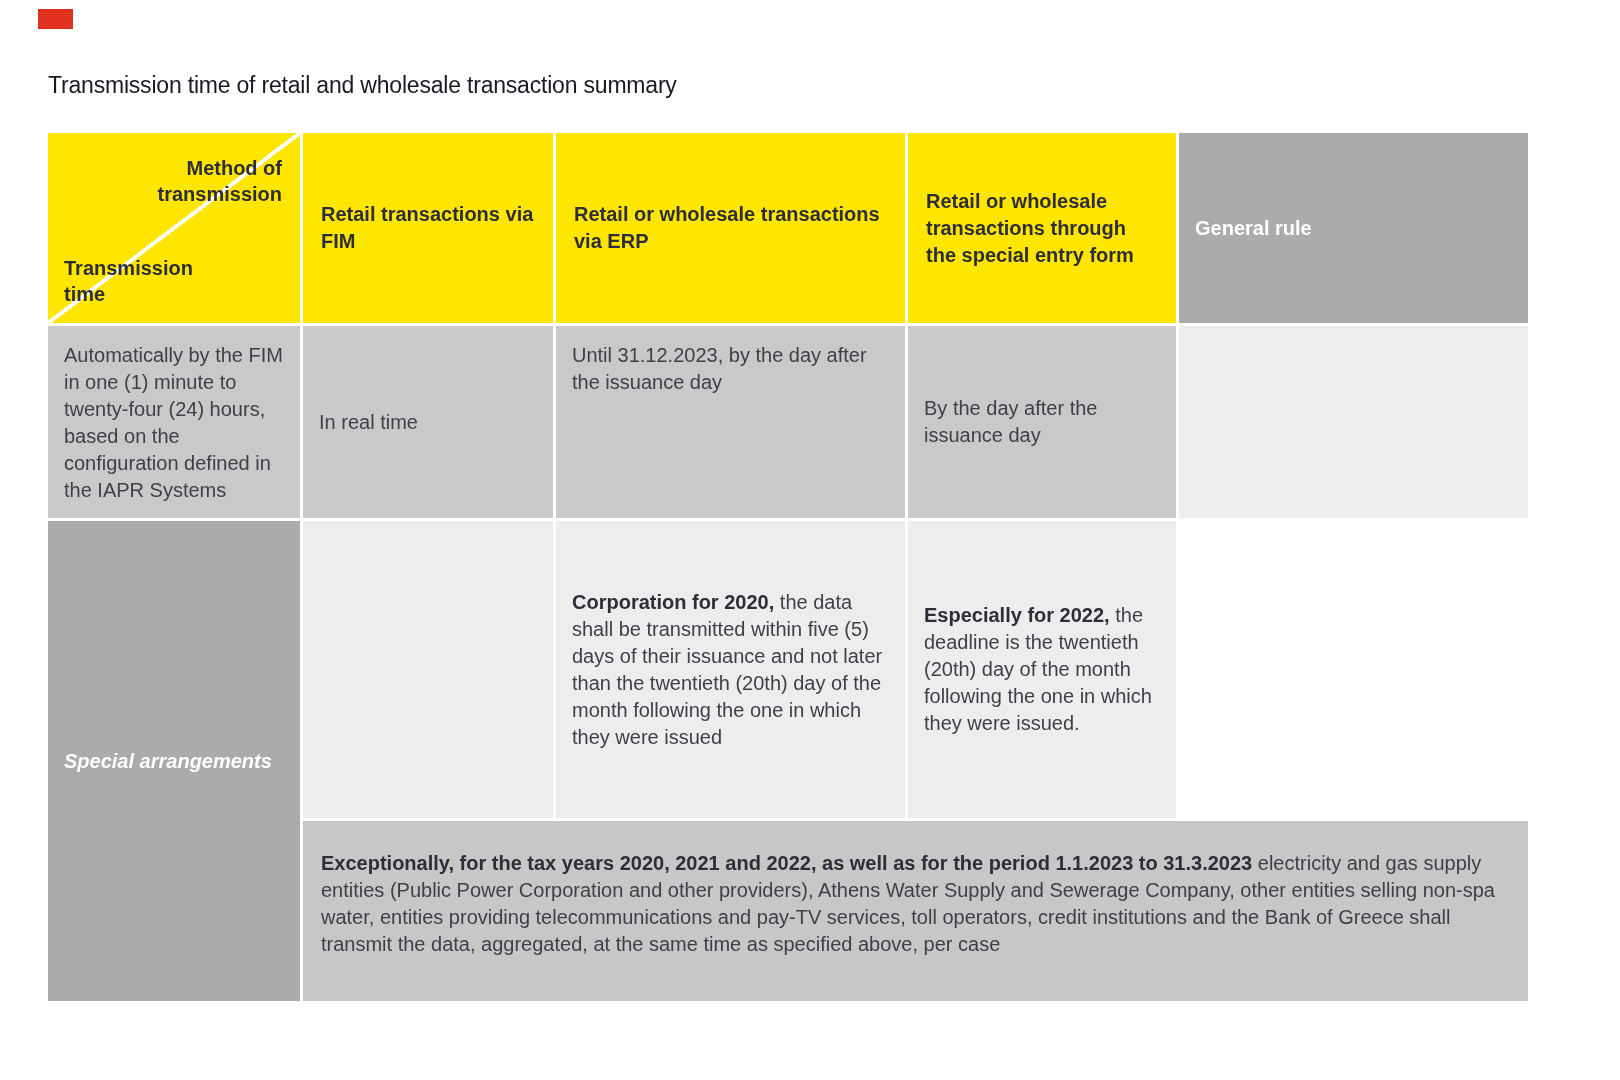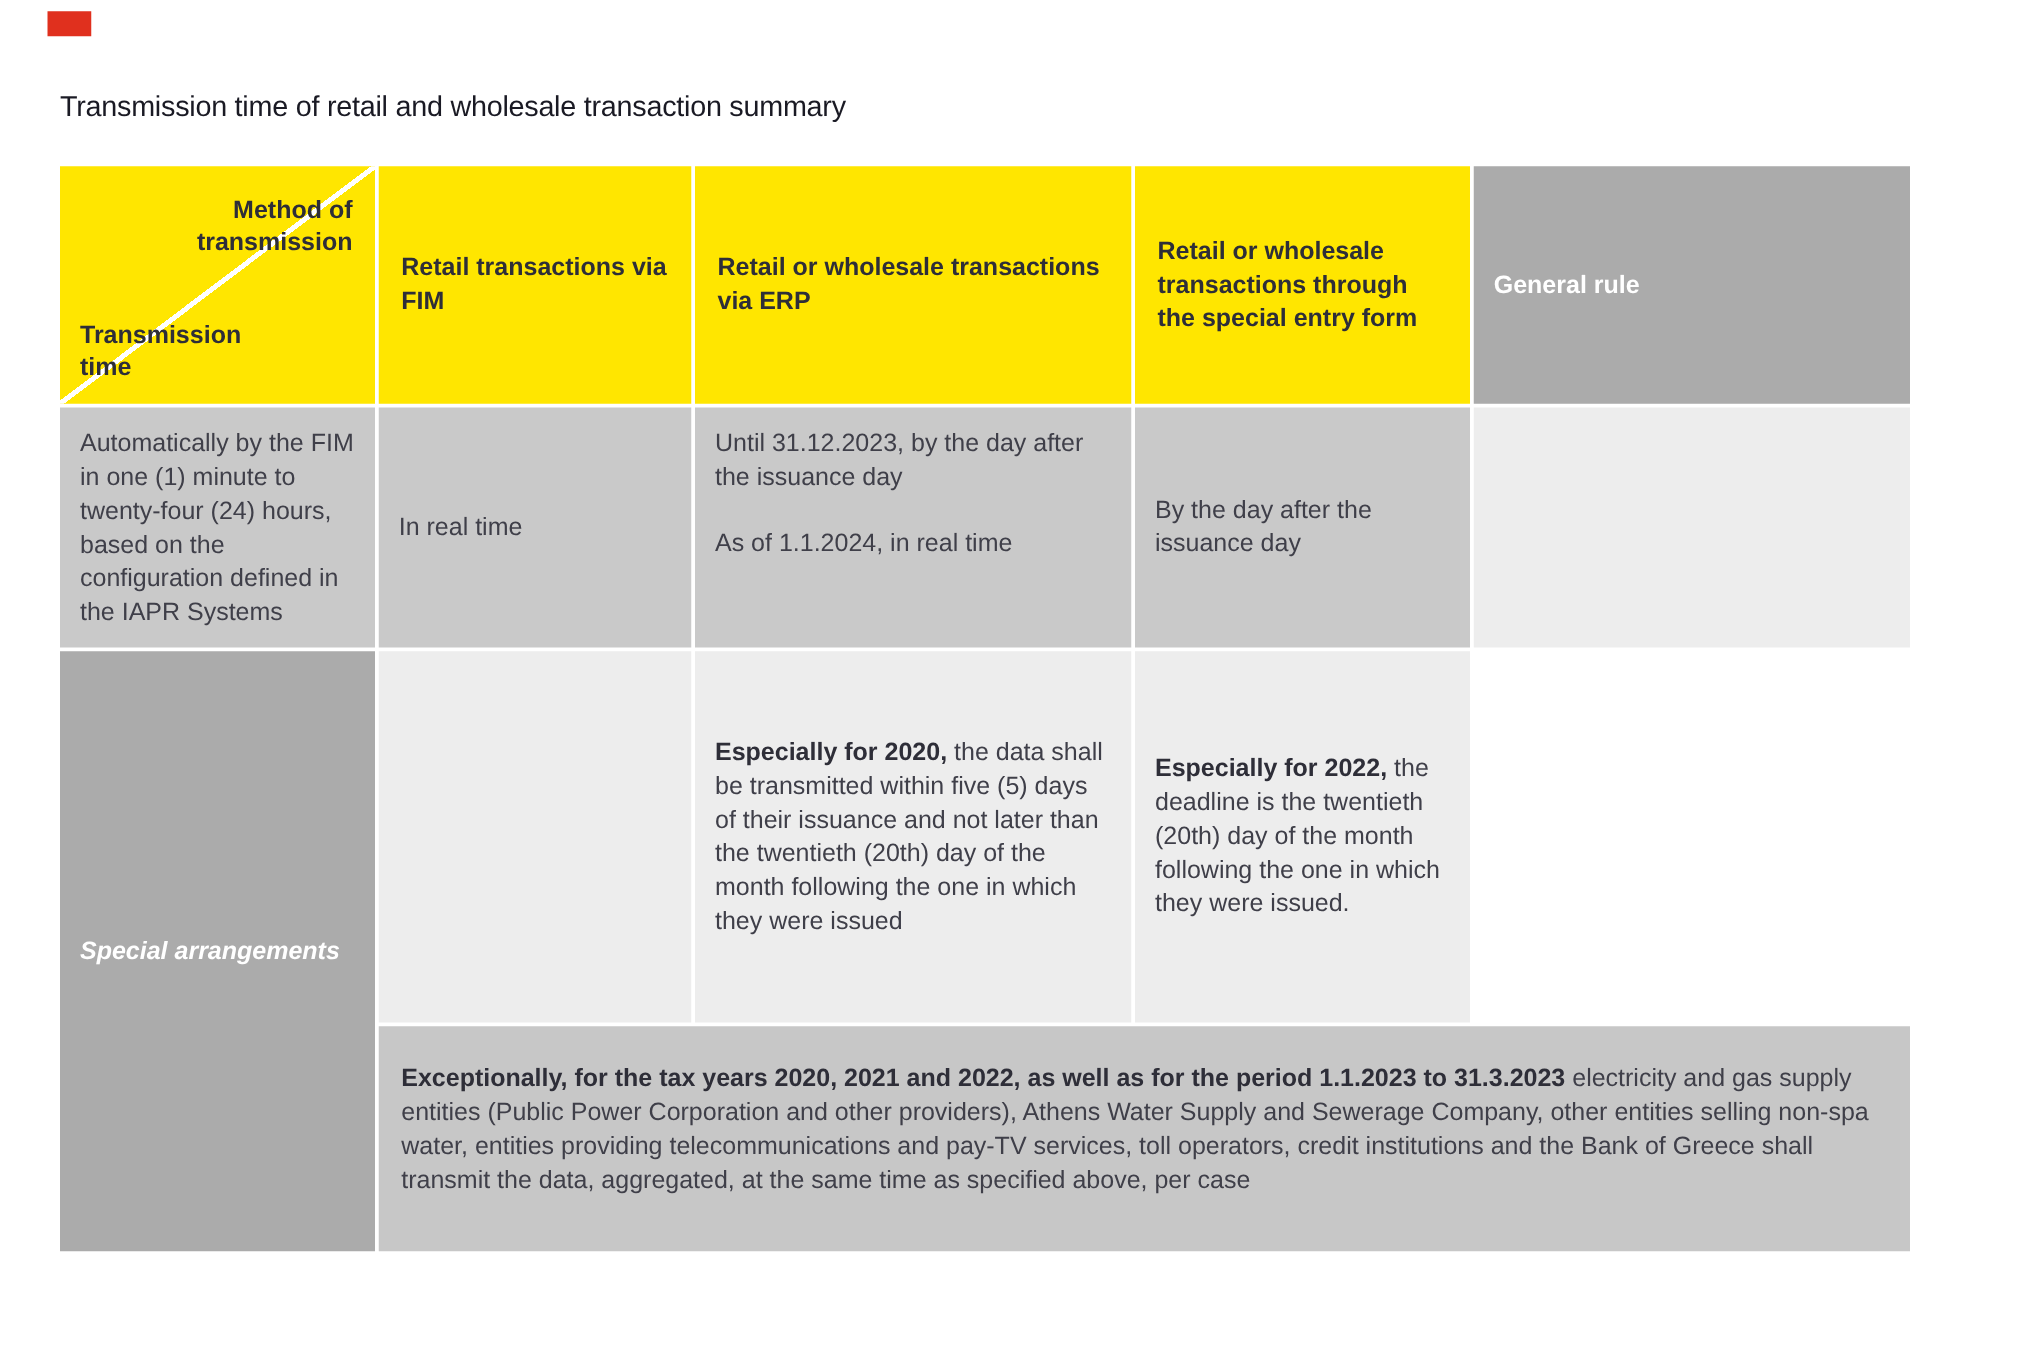--- a/index.html
+++ b/index.html
@@ -95,38 +95,37 @@
     <span>General rule</span>
   </div>
   <div class="cell body-cell general">
     <span>Automatically by the FIM in one (1) minute to twenty-four (24) hours, based on the configuration defined in the IAPR Systems</span>
   </div>
   <div class="cell body-cell general vcenter">
     <span>In real time</span>
   </div>
   <div class="cell body-cell general">
     <div>Until 31.12.2023, by the day after the issuance day</div>
-    <div class="erp-p2">As of 1.1.2024, in real time</div>
   </div>
   <div class="cell body-cell general vcenter">
     <span>By the day after the issuance day</span>
   </div>
 
   <div class="cell rowlabel span2">
     <span>Special arrangements</span>
   </div>
   <div class="cell body-cell special">
     <span></span>
   </div>
   <div class="cell body-cell special">
     <span></span>
   </div>
   <div class="cell body-cell special vcenter">
     <div class="inner">
-      <strong>Especially for 2020,</strong><span> the data shall be transmitted within five (5) days of their issuance and not later than the twentieth (20th) day of the month following the one in which they were issued</span>
+      <strong>Corporation for 2020,</strong><span> the data shall be transmitted within five (5) days of their issuance and not later than the twentieth (20th) day of the month following the one in which they were issued</span>
     </div>
   </div>
   <div class="cell body-cell special vcenter">
     <div class="inner">
       <div>
         <strong>Especially for 2022,</strong><span> the deadline is the twentieth (20th) day of the month following the one in which they were issued.</span>
       </div>
     </div>
   </div>
 

